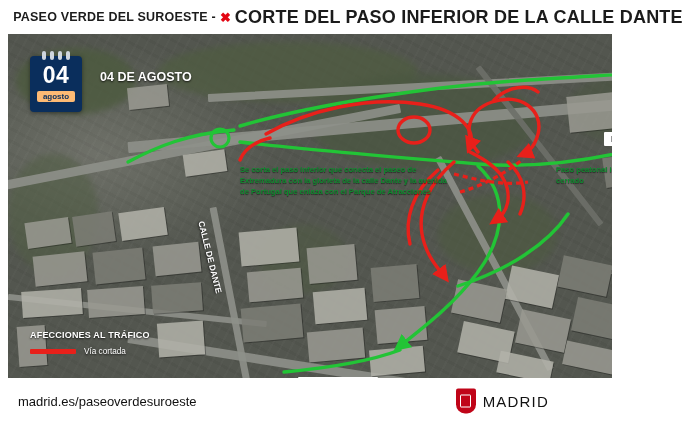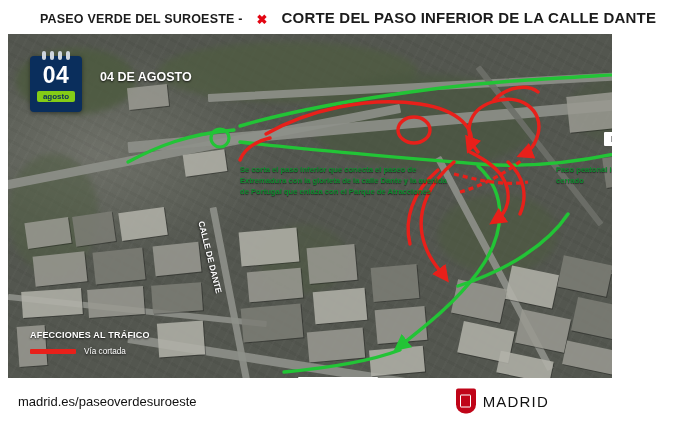--- a/index.html
+++ b/index.html
@@ -9,30 +9,30 @@
     font-family:"Liberation Sans", sans-serif;
     -webkit-font-smoothing:antialiased;
   }
   .page{position:relative;width:696px;height:424px;}
 
   
   .header{
     position:absolute;left:0;top:0;width:696px;height:34px;
     background:#ffffff;display:flex;align-items:center;justify-content:center;
   }
-  .header-inner{display:flex;align-items:flex-end;gap:14px;}
+  .header-inner{display:flex;align-items:center;gap:4px;}
   .header-title{
     font-size:12.5px;font-weight:bold;color:#1b1b1b;letter-spacing:.2px;
   }
   .header-x{
     color:#e30613;font-size:13px;font-weight:bold;line-height:1;
     transform:translateY(0px);
   }
   .header-sub{
-    font-size:15px;font-weight:bold;color:#1b1b1b;letter-spacing:.2px;
+    font-size:18px;font-weight:bold;color:#1b1b1b;letter-spacing:.2px;
   }
 
   
   .map{
     position:absolute;left:8px;top:34px;width:604px;height:344px;
     background:#5a5c57;overflow:hidden;
   }
   .map-base{position:absolute;inset:0;}
   
   .tex{position:absolute;inset:0;}
@@ -63,21 +63,21 @@
   
   .date-badge{
     position:absolute;left:22px;top:22px;width:52px;height:56px;
     background:#0a2e5c;border-radius:4px;color:#fff;
     display:flex;flex-direction:column;align-items:center;justify-content:flex-start;
     box-shadow:0 1px 4px rgba(0,0,0,.45);
   }
   .date-rings{display:flex;gap:4px;margin-top:-5px;margin-bottom:1px;}
   .ring{width:4px;height:9px;background:#cfd6de;border-radius:2px;}
   .date-day{font-size:23px;font-weight:bold;line-height:1;margin-top:3px;letter-spacing:.5px;}
-  .date-month{font-size:8px;margin-top:4px;background:#84cc16;color:#0a2e5c;padding:1px 6px;border-radius:2px;font-weight:bold;}
+  .date-month{font-size:8px;margin-top:4px;background:#fdba74;color:#0a2e5c;padding:1px 6px;border-radius:2px;font-weight:bold;}
   .desde{
     position:absolute;left:92px;top:36px;color:#ffffff;font-size:12.5px;
     font-weight:bold;line-height:1.25;text-shadow:0 1px 2px rgba(0,0,0,.8);
   }
 
   
   .note{
     position:absolute;color:#0f8a2e;font-size:7.6px;font-weight:bold;line-height:1.45;
     text-shadow:0 1px 1px rgba(0,0,0,.55);
   }

